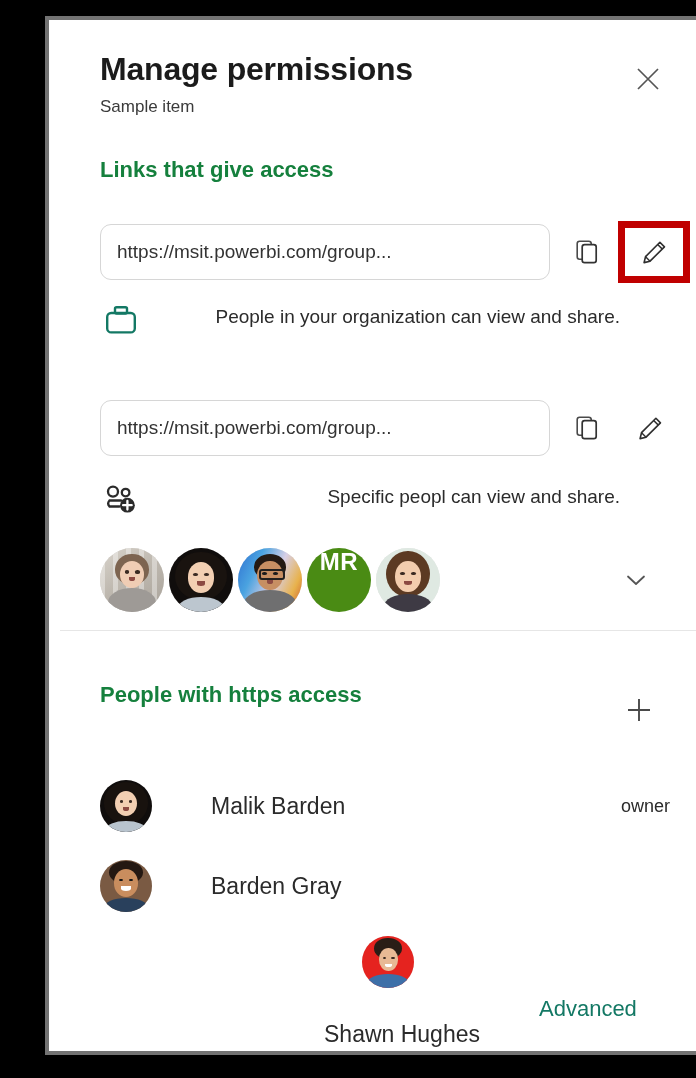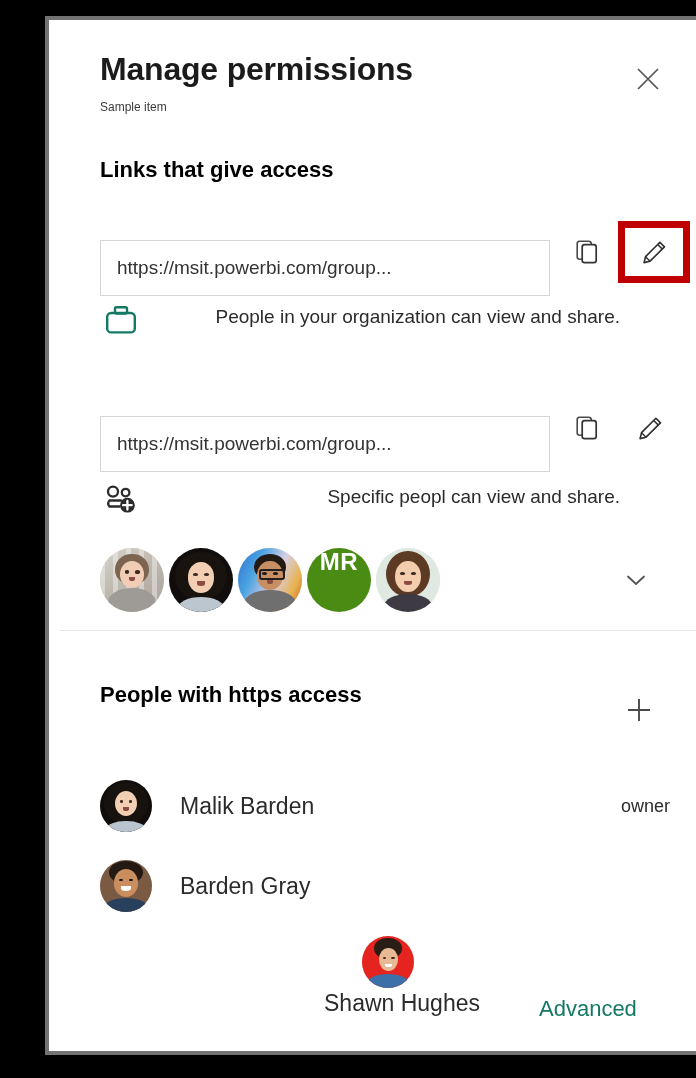--- a/index.html
+++ b/index.html
@@ -54,21 +54,21 @@
     font-weight: 600;
     color: #1b1b1b;
     letter-spacing: -0.2px;
     line-height: 40px;
     white-space: nowrap;
   }
   .subtitle {
     position: absolute;
     left: 51px;
     top: 76px;
-    font-size: 12px;
+    font-size: 17px;
     font-weight: 400;
     color: #3b3b3b;
     line-height: 22px;
     white-space: nowrap;
   }
   .close-btn {
     position: absolute;
     left: 578px;
     top: 38px;
     width: 42px;
@@ -80,44 +80,44 @@
     background: transparent;
     border: none;
     padding: 0;
   }
 
   
   .section-heading {
     position: absolute;
     font-size: 22px;
     font-weight: 600;
-    color: #000000;
+    color: #15803d;
     line-height: 28px;
     white-space: nowrap;
   }
   #links-heading { left: 51px; top: 136px; }
 
   .link-row {
     position: absolute;
     left: 51px;
     width: 576px;
     height: 56px;
   }
   #link-row-1 { top: 204px; }
   #link-row-2 { top: 380px; }
 
   .url-box {
     position: absolute;
     left: 0;
-    top: 16px;
+    top: 0;
     width: 450px;
     height: 56px;
     box-sizing: border-box;
     border: 1px solid #d6d6d6;
-    border-radius: 0;
+    border-radius: 11px;
     background: #ffffff;
     display: flex;
     align-items: center;
     padding: 4px 16px;
     cursor: text;
   }
   .url-text {
     font-size: 19px;
     color: #333333;
     white-space: nowrap;
@@ -252,20 +252,21 @@
   }
 
   .person-row {
     position: absolute;
     left: 51px;
     width: 576px;
     height: 60px;
     display: flex;
     align-items: center;
     cursor: pointer;
+    gap: 31px;
   }
   #person-row-0 { top: 756px; }
   #person-row-1 { top: 836px; }
   #person-row-2 { top: 916px; flex-direction: column; }
 
   .person-avatar {
     width: 52px;
     height: 52px;
     border-radius: 50%;
     overflow: hidden;

